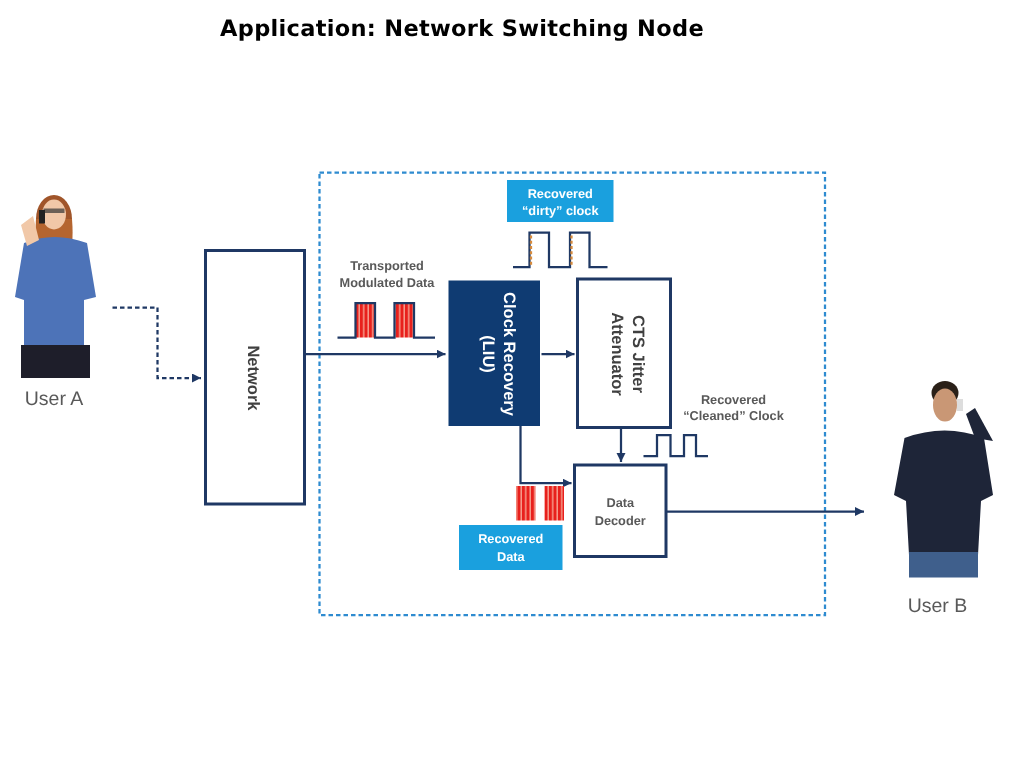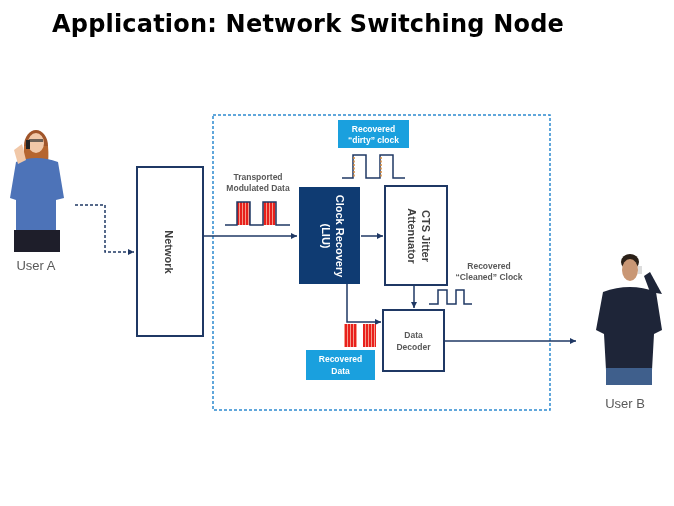--- a/index.html
+++ b/index.html
@@ -1,17 +1,17 @@
 <!DOCTYPE html>
 <html><head>
   <meta charset="utf-8">
   <style>
     html, body { margin: 0; padding: 0; background: #ffffff; }
     body { width: 674px; height: 506px; position: relative; overflow: hidden; font-family: "Liberation Sans", sans-serif; }
-    .title { position: absolute; left: 0; width: 616px; top: 10px; text-align: center; font-family: "DejaVu Sans", sans-serif; font-weight: bold; font-size: 24px; color: #000; letter-spacing: 0.2px; }
+    .title { position: absolute; left: 0; width: 616px; top: 10px; text-align: center; font-family: "DejaVu Sans", sans-serif; font-weight: bold; font-size: 15px; color: #000; letter-spacing: 0.2px; }
     svg.diagram { position: absolute; left: 0; top: 0; }
     .lbl { font-family: "Liberation Sans", sans-serif; fill: #595959; font-weight: bold; }
     .lbl-white { font-family: "Liberation Sans", sans-serif; fill: #ffffff; font-weight: bold; }
     .user-lbl { font-family: "Liberation Sans", sans-serif; fill: #595959; font-size: 13px; }
     .box-lbl { font-family: "Liberation Sans", sans-serif; fill: #404040; font-weight: bold; }
   </style>
 </head>
 <body>
 
 <div class="title">Application: Network Switching Node</div>

